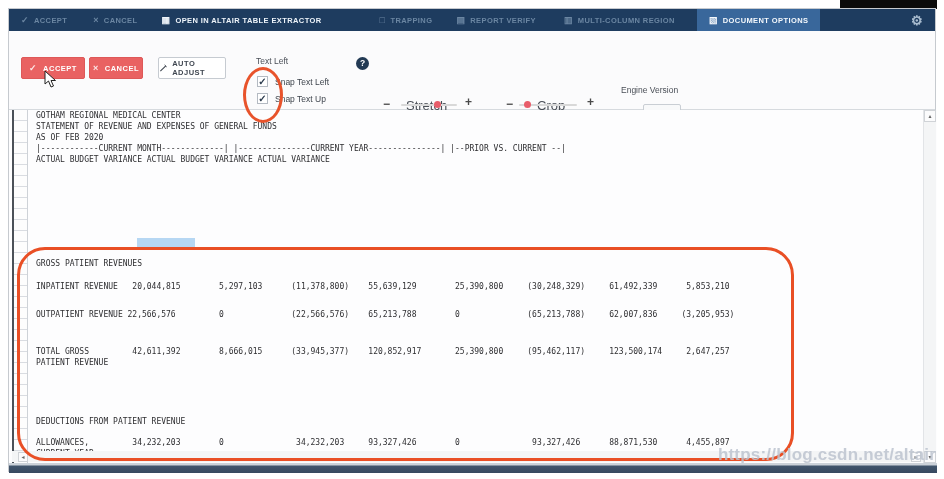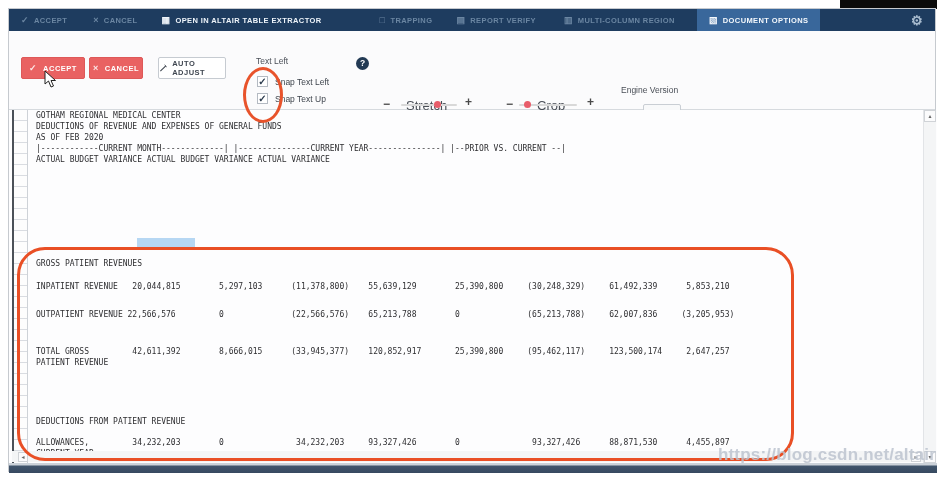--- a/index.html
+++ b/index.html
@@ -165,21 +165,21 @@
       <div class="engine-box">
         <span>4.5</span>
         <span class="chev">▾</span>
       </div>
     </div>
 
     <div class="docbody"></div>
     <div class="gutter"></div>
 
     <div class="doc-line" style="top:102px">GOTHAM REGIONAL MEDICAL CENTER</div>
-    <div class="doc-line" style="top:113px">DEDUCTIONS OF REVENUE AND EXPENSES OF GENERAL FUNDS</div>
+    <div class="doc-line" style="top:113px">STATEMENT OF REVENUE AND EXPENSES OF GENERAL FUNDS</div>
     <div class="doc-line" style="top:124px">AS OF FEB 2020</div>
     <div class="doc-line" style="top:135px">|------------CURRENT MONTH-------------| |---------------CURRENT YEAR---------------| |--PRIOR VS. CURRENT --|</div>
     <div class="doc-line" style="top:146px">ACTUAL BUDGET VARIANCE ACTUAL BUDGET VARIANCE ACTUAL VARIANCE</div>
     <div class="doc-line" style="top:250px">GROSS PATIENT REVENUES</div>
     <div class="doc-line" style="top:273px">INPATIENT REVENUE   20,044,815        5,297,103      (11,378,800)    55,639,129        25,390,800     (30,248,329)     61,492,339      5,853,210</div>
     <div class="doc-line" style="top:301px">OUTPATIENT REVENUE 22,566,576         0              (22,566,576)    65,213,788        0              (65,213,788)     62,007,836     (3,205,953)</div>
     <div class="doc-line" style="top:338px">TOTAL GROSS         42,611,392        8,666,015      (33,945,377)    120,852,917       25,390,800     (95,462,117)     123,500,174     2,647,257</div>
     <div class="doc-line" style="top:349px">PATIENT REVENUE</div>
     <div class="doc-line" style="top:408px">DEDUCTIONS FROM PATIENT REVENUE</div>
     <div class="doc-line" style="top:429px">ALLOWANCES,         34,232,203        0               34,232,203     93,327,426        0               93,327,426      88,871,530      4,455,897</div>

